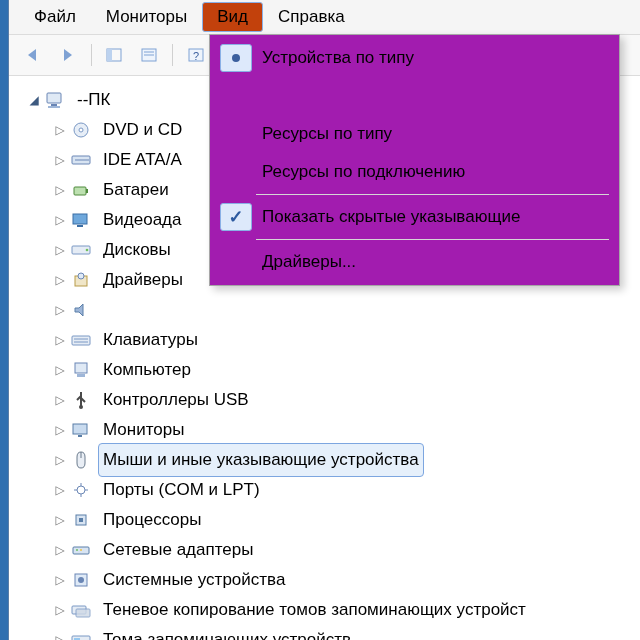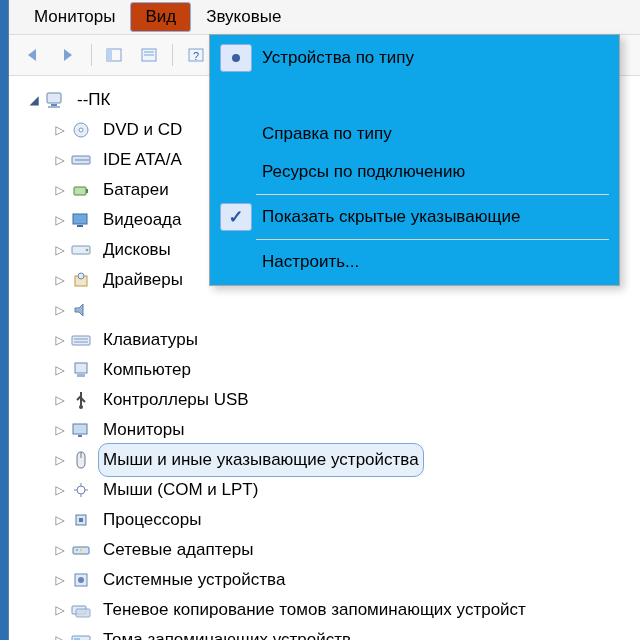--- a/index.html
+++ b/index.html
@@ -11,40 +11,41 @@
 .tbtn{width:28px;height:26px;display:flex;align-items:center;justify-content:center;color:#6a86b5;border:1px solid transparent;border-radius:2px}
 .tbtn svg{display:block}
 .tsep{width:1px;height:22px;background:#d0d0d0;margin:0 4px}
 .tree{position:absolute;left:18px;top:85px;right:0;bottom:0;line-height:30px;white-space:nowrap}
 .row{display:flex;align-items:center;height:30px}
 .twisty{width:14px;height:14px;margin-right:3px;display:inline-flex;align-items:center;justify-content:center;color:#7a7a7a;font-size:12px}
 .twisty.exp{color:#3d5a80}
 .icon{width:22px;height:22px;margin-right:6px;display:inline-flex;align-items:center;justify-content:center}
 .icon svg{display:block}
 .label{padding:1px 4px;border:1px solid transparent}
-.label.sel{background:#e6f0fb;border:1px solid #7da6e0;border-radius:10px}
+.label.sel{background:#e6f0fb;border:1px solid #7da6e0;border-radius:4px}
 .lvl0{padding-left:0}
 .lvl1{padding-left:26px}
-.dropdown{position:absolute;left:200px;top:34px;width:405px;background:#0ea5e9;border:1px solid #a6a6a6;box-shadow:4px 4px 8px rgba(0,0,0,.2);padding:4px 2px}
+.dropdown{position:absolute;left:200px;top:34px;width:405px;background:#a21caf;border:1px solid #a6a6a6;box-shadow:4px 4px 8px rgba(0,0,0,.2);padding:4px 2px}
 .dd-item{display:flex;align-items:center;height:38px;padding-left:8px;cursor:default}
 .dd-mark{width:30px;height:26px;display:flex;align-items:center;justify-content:center;margin-right:10px;border:1px solid transparent;border-radius:3px}
 .dd-mark.active{background:#dde9fb;border:1px solid #8ab0e6}
 .dd-sep{height:1px;background:#d6d6d6;margin:3px 8px 3px 44px}
 .dot{width:8px;height:8px;border-radius:50%;background:#3b5f9e}
 .check{color:#2c5aa0;font-weight:bold;font-size:18px}
 </style>
 </head>
 <body>
 
 <div class="window">
 
   <div class="menubar">
+    <div class="menu-item">Файл</div>
     <div class="menu-item">Мониторы</div>
     <div class="menu-item open">Вид</div>
-    <div class="menu-item">Звуковые</div>
+    <div class="menu-item">Справка</div>
   </div>
 
   <div class="toolbar">
     <div class="tbtn">
         <svg width="20" height="16">
           <path d="M12 2 L4 8 L12 14 Z" fill="#7fa2d4"></path>
         </svg>
       </div>
     <div class="tbtn">
         <svg width="20" height="16">
@@ -209,21 +210,21 @@
         <span class="twisty">▷</span>
         <span class="icon">
           <svg width="20" height="18">
             <circle cx="10" cy="9" r="4" fill="none" stroke="#6a86b5"></circle>
             <line x1="10" y1="2" x2="10" y2="5" stroke="#6a86b5"></line>
             <line x1="10" y1="13" x2="10" y2="16" stroke="#6a86b5"></line>
             <line x1="3" y1="9" x2="6" y2="9" stroke="#6a86b5"></line>
             <line x1="14" y1="9" x2="17" y2="9" stroke="#6a86b5"></line>
           </svg>
         </span>
-        <span class="label">Мыши (COM и LPT)</span>
+        <span class="label">Порты (COM и LPT)</span>
       </div>
       <div class="row lvl1">
         <span class="twisty">▷</span>
         <span class="icon">
           <svg width="20" height="20">
             <rect x="5" y="5" width="10" height="10" fill="#d8e4f2" stroke="#5a7ea8"></rect>
             <rect x="8" y="8" width="4" height="4" fill="#5a7ea8"></rect>
           </svg>
         </span>
         <span class="label">Процессоры</span>
@@ -276,33 +277,33 @@
         <span class="dd-mark active">
           <span class="dot"></span>
         </span>
         <span>Устройства по типу</span>
       </div>
       <div class="dd-item">
         <span class="dd-mark"></span>
       </div>
       <div class="dd-item">
         <span class="dd-mark"></span>
-        <span>Справка по типу</span>
+        <span>Ресурсы по типу</span>
       </div>
       <div class="dd-item">
         <span class="dd-mark"></span>
         <span>Ресурсы по подключению</span>
       </div>
       <div class="dd-sep"></div>
       <div class="dd-item">
         <span class="dd-mark active">
           <span class="check">✓</span>
         </span>
         <span>Показать скрытые указывающие</span>
       </div>
       <div class="dd-sep"></div>
       <div class="dd-item">
         <span class="dd-mark"></span>
-        <span>Настроить...</span>
+        <span>Драйверы...</span>
       </div>
     </div>
 
 </div>
 
 </body></html>

